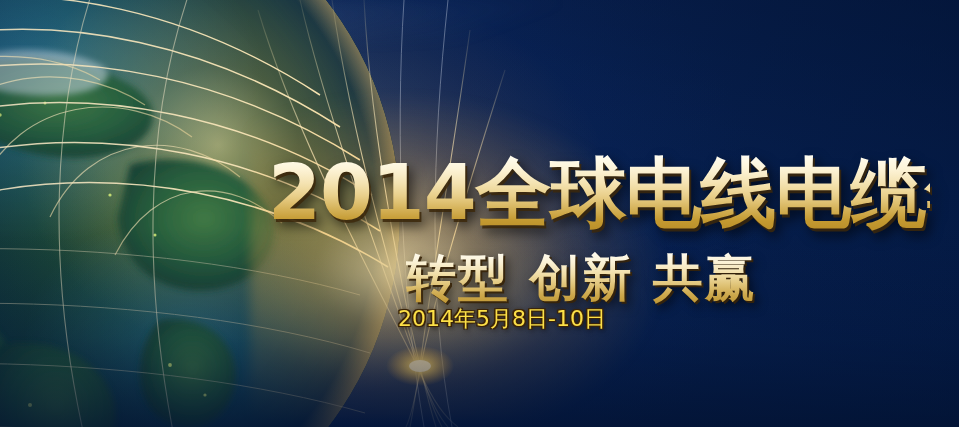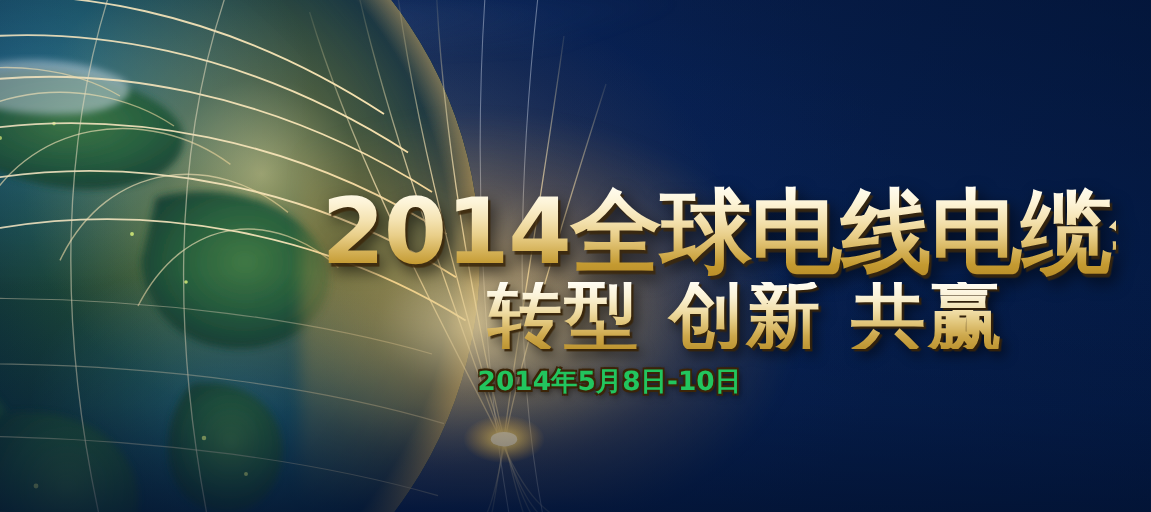--- a/index.html
+++ b/index.html
@@ -107,40 +107,40 @@
     letter-spacing:-1px;
     white-space:nowrap;
     font-family:"DejaVu Sans","Liberation Sans",sans-serif;
     background:linear-gradient(180deg,#fffdf2 0%,#fdf4d8 18%,#f4e2b0 38%,#e9cf8a 54%,#d6b45c 70%,#c49a31 86%,#b98e28 100%);
     -webkit-background-clip:text;background-clip:text;
     -webkit-text-fill-color:transparent;color:transparent;
     filter:drop-shadow(2px 3px 0 rgba(60,40,10,0.85)) drop-shadow(4px 5px 6px rgba(0,0,0,0.55));
   }
   .subtitle{
     position:absolute;
-    left:406px;top:235px;
-    font-size:62px;line-height:56px;
+    left:406px;top:250px;
+    font-size:50px;line-height:56px;
     font-weight:bold;
     letter-spacing:2px;
     white-space:nowrap;
     font-family:"DejaVu Sans","Liberation Sans",sans-serif;
     background:linear-gradient(180deg,#fffdf4 0%,#fbf2d6 22%,#f0dda6 44%,#e0c478 62%,#cda84c 80%,#bd9430 100%);
     -webkit-background-clip:text;background-clip:text;
     -webkit-text-fill-color:transparent;color:transparent;
     filter:drop-shadow(2px 2px 0 rgba(55,35,8,0.9)) drop-shadow(3px 4px 5px rgba(0,0,0,0.5));
   }
   .meta{
     position:absolute;
     left:398px;top:306px;
     display:flex;align-items:flex-start;
     white-space:nowrap;
     font-size:22px;line-height:26px;
-    font-weight:bold;
+    font-weight:normal;
     font-family:"DejaVu Sans","Liberation Sans",sans-serif;
-    color:#22c55e;
+    color:#fde047;
     text-shadow:
       -1.4px -1.4px 0 #3b2408, 1.4px -1.4px 0 #3b2408,
       -1.4px  1.4px 0 #3b2408, 1.4px  1.4px 0 #3b2408,
        0 0 4px rgba(40,24,4,0.9), 2px 3px 5px rgba(0,0,0,0.55);
   }
   .meta .gap{display:inline-block;width:34px;}
 </style>
 </head>
 <body>
 

